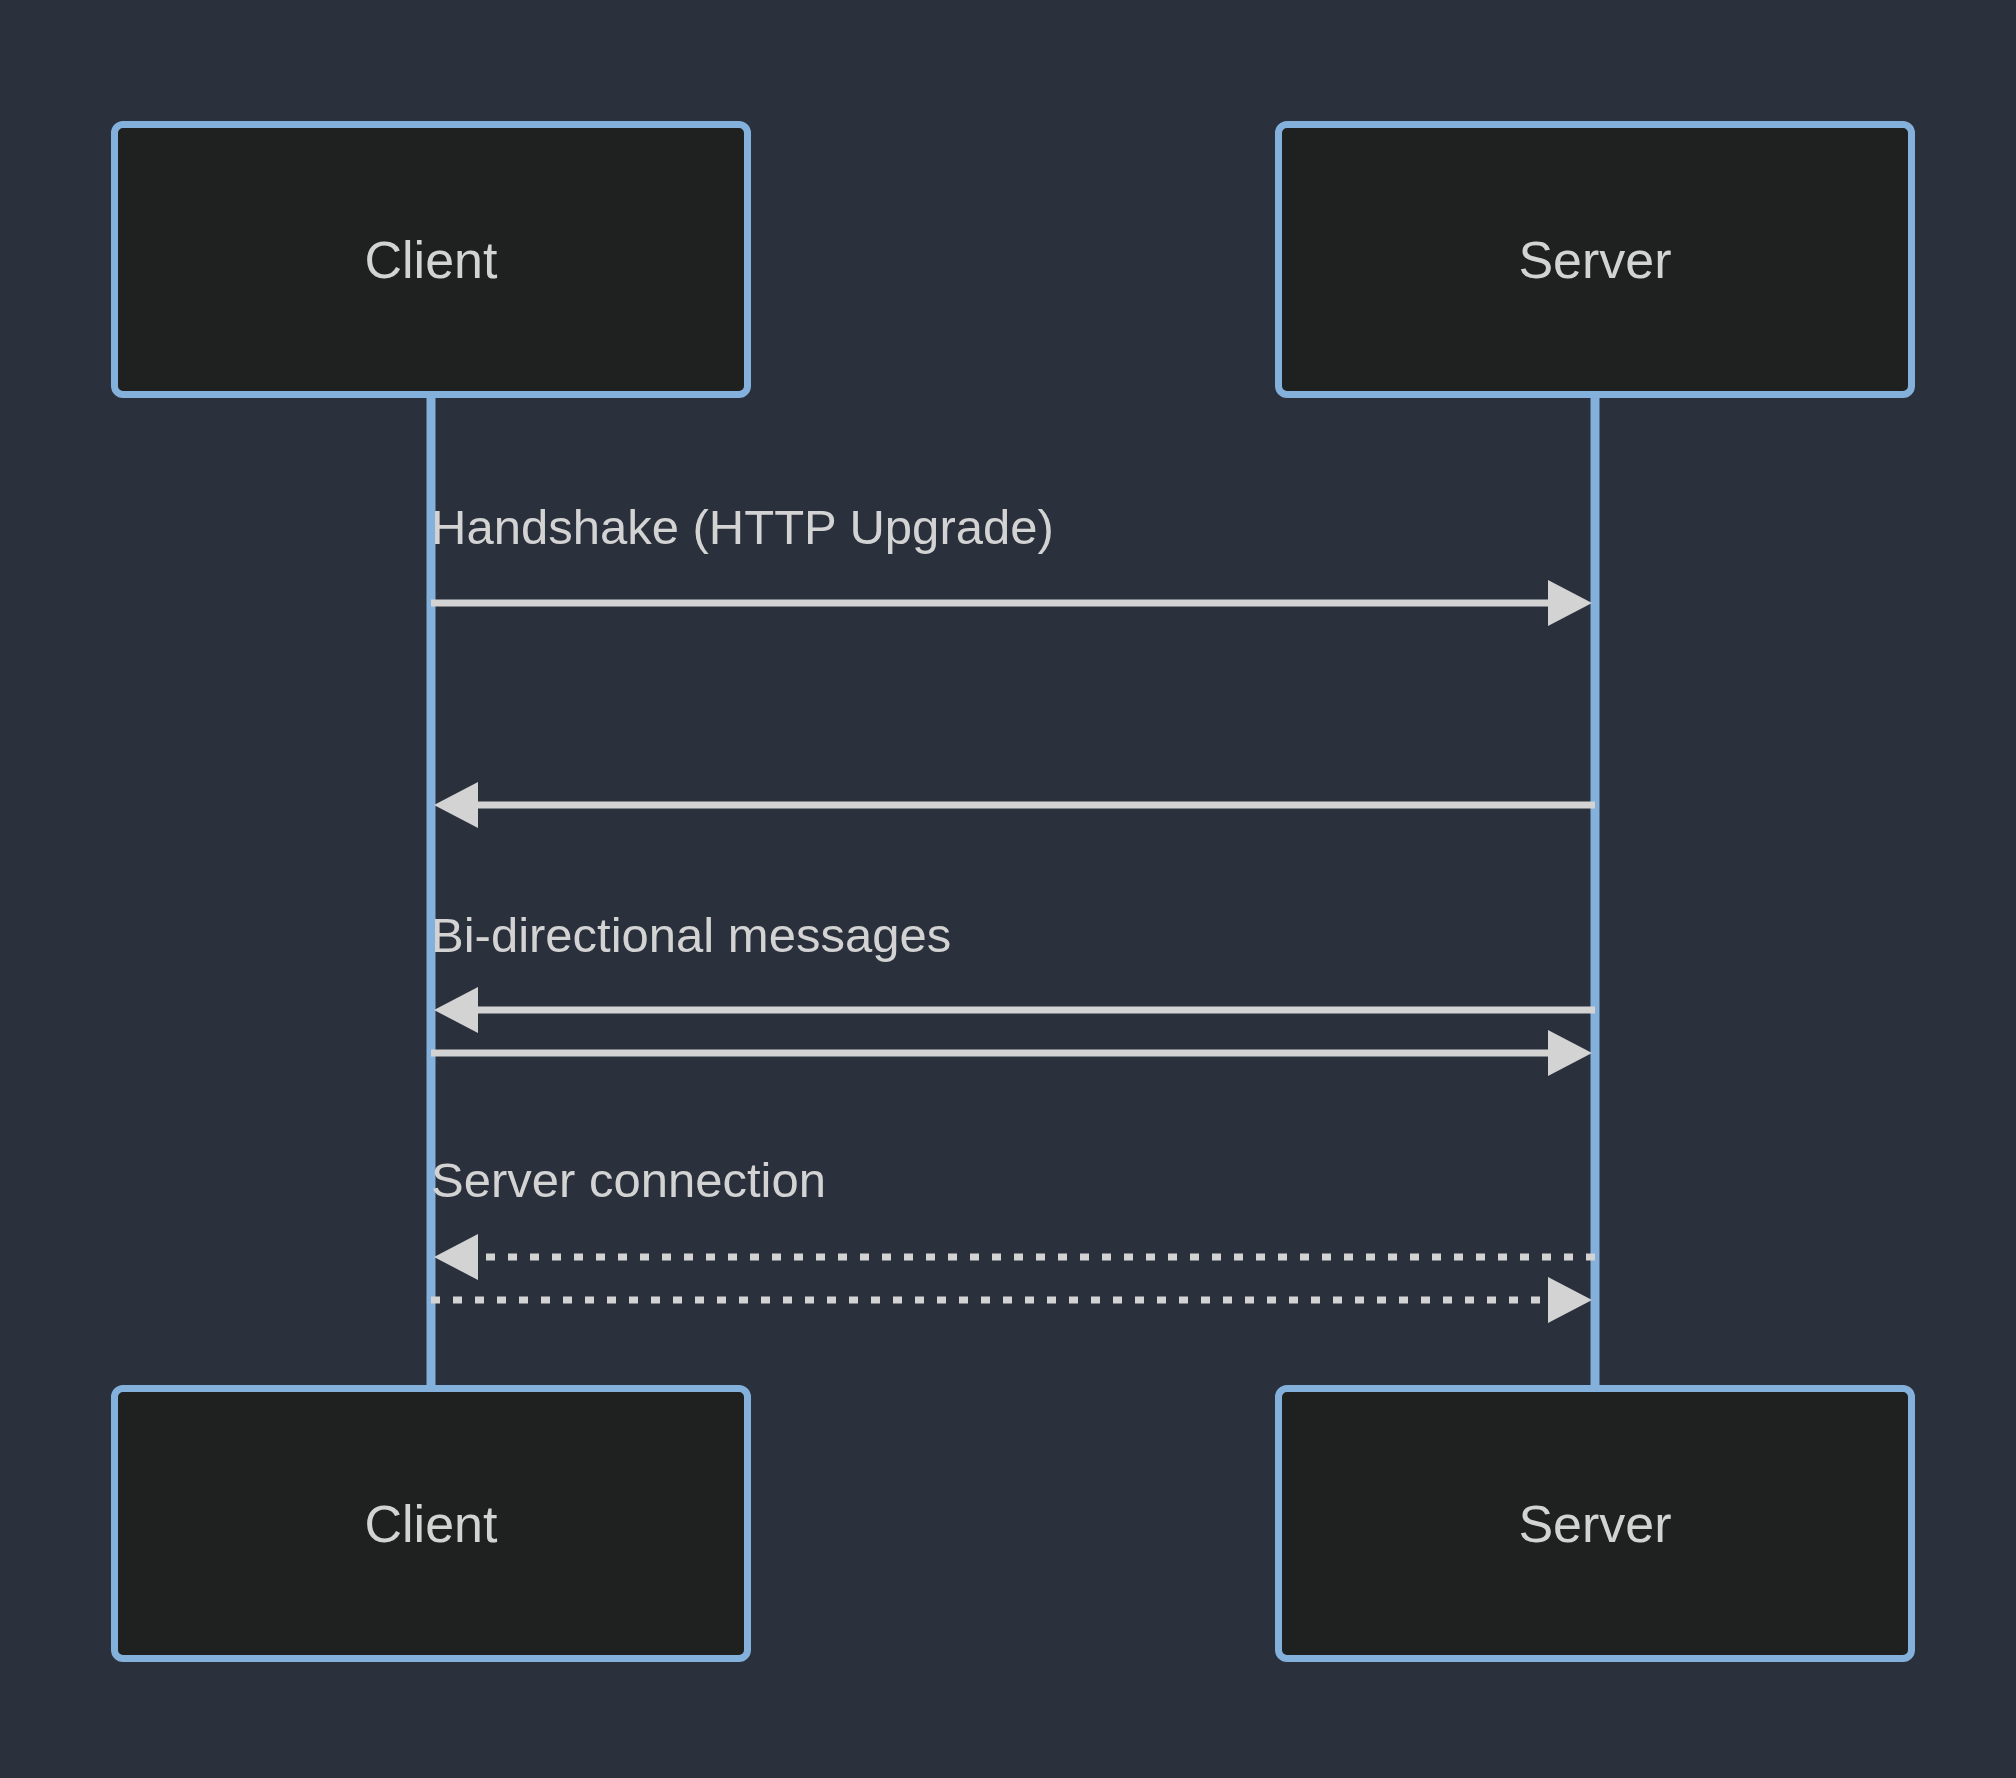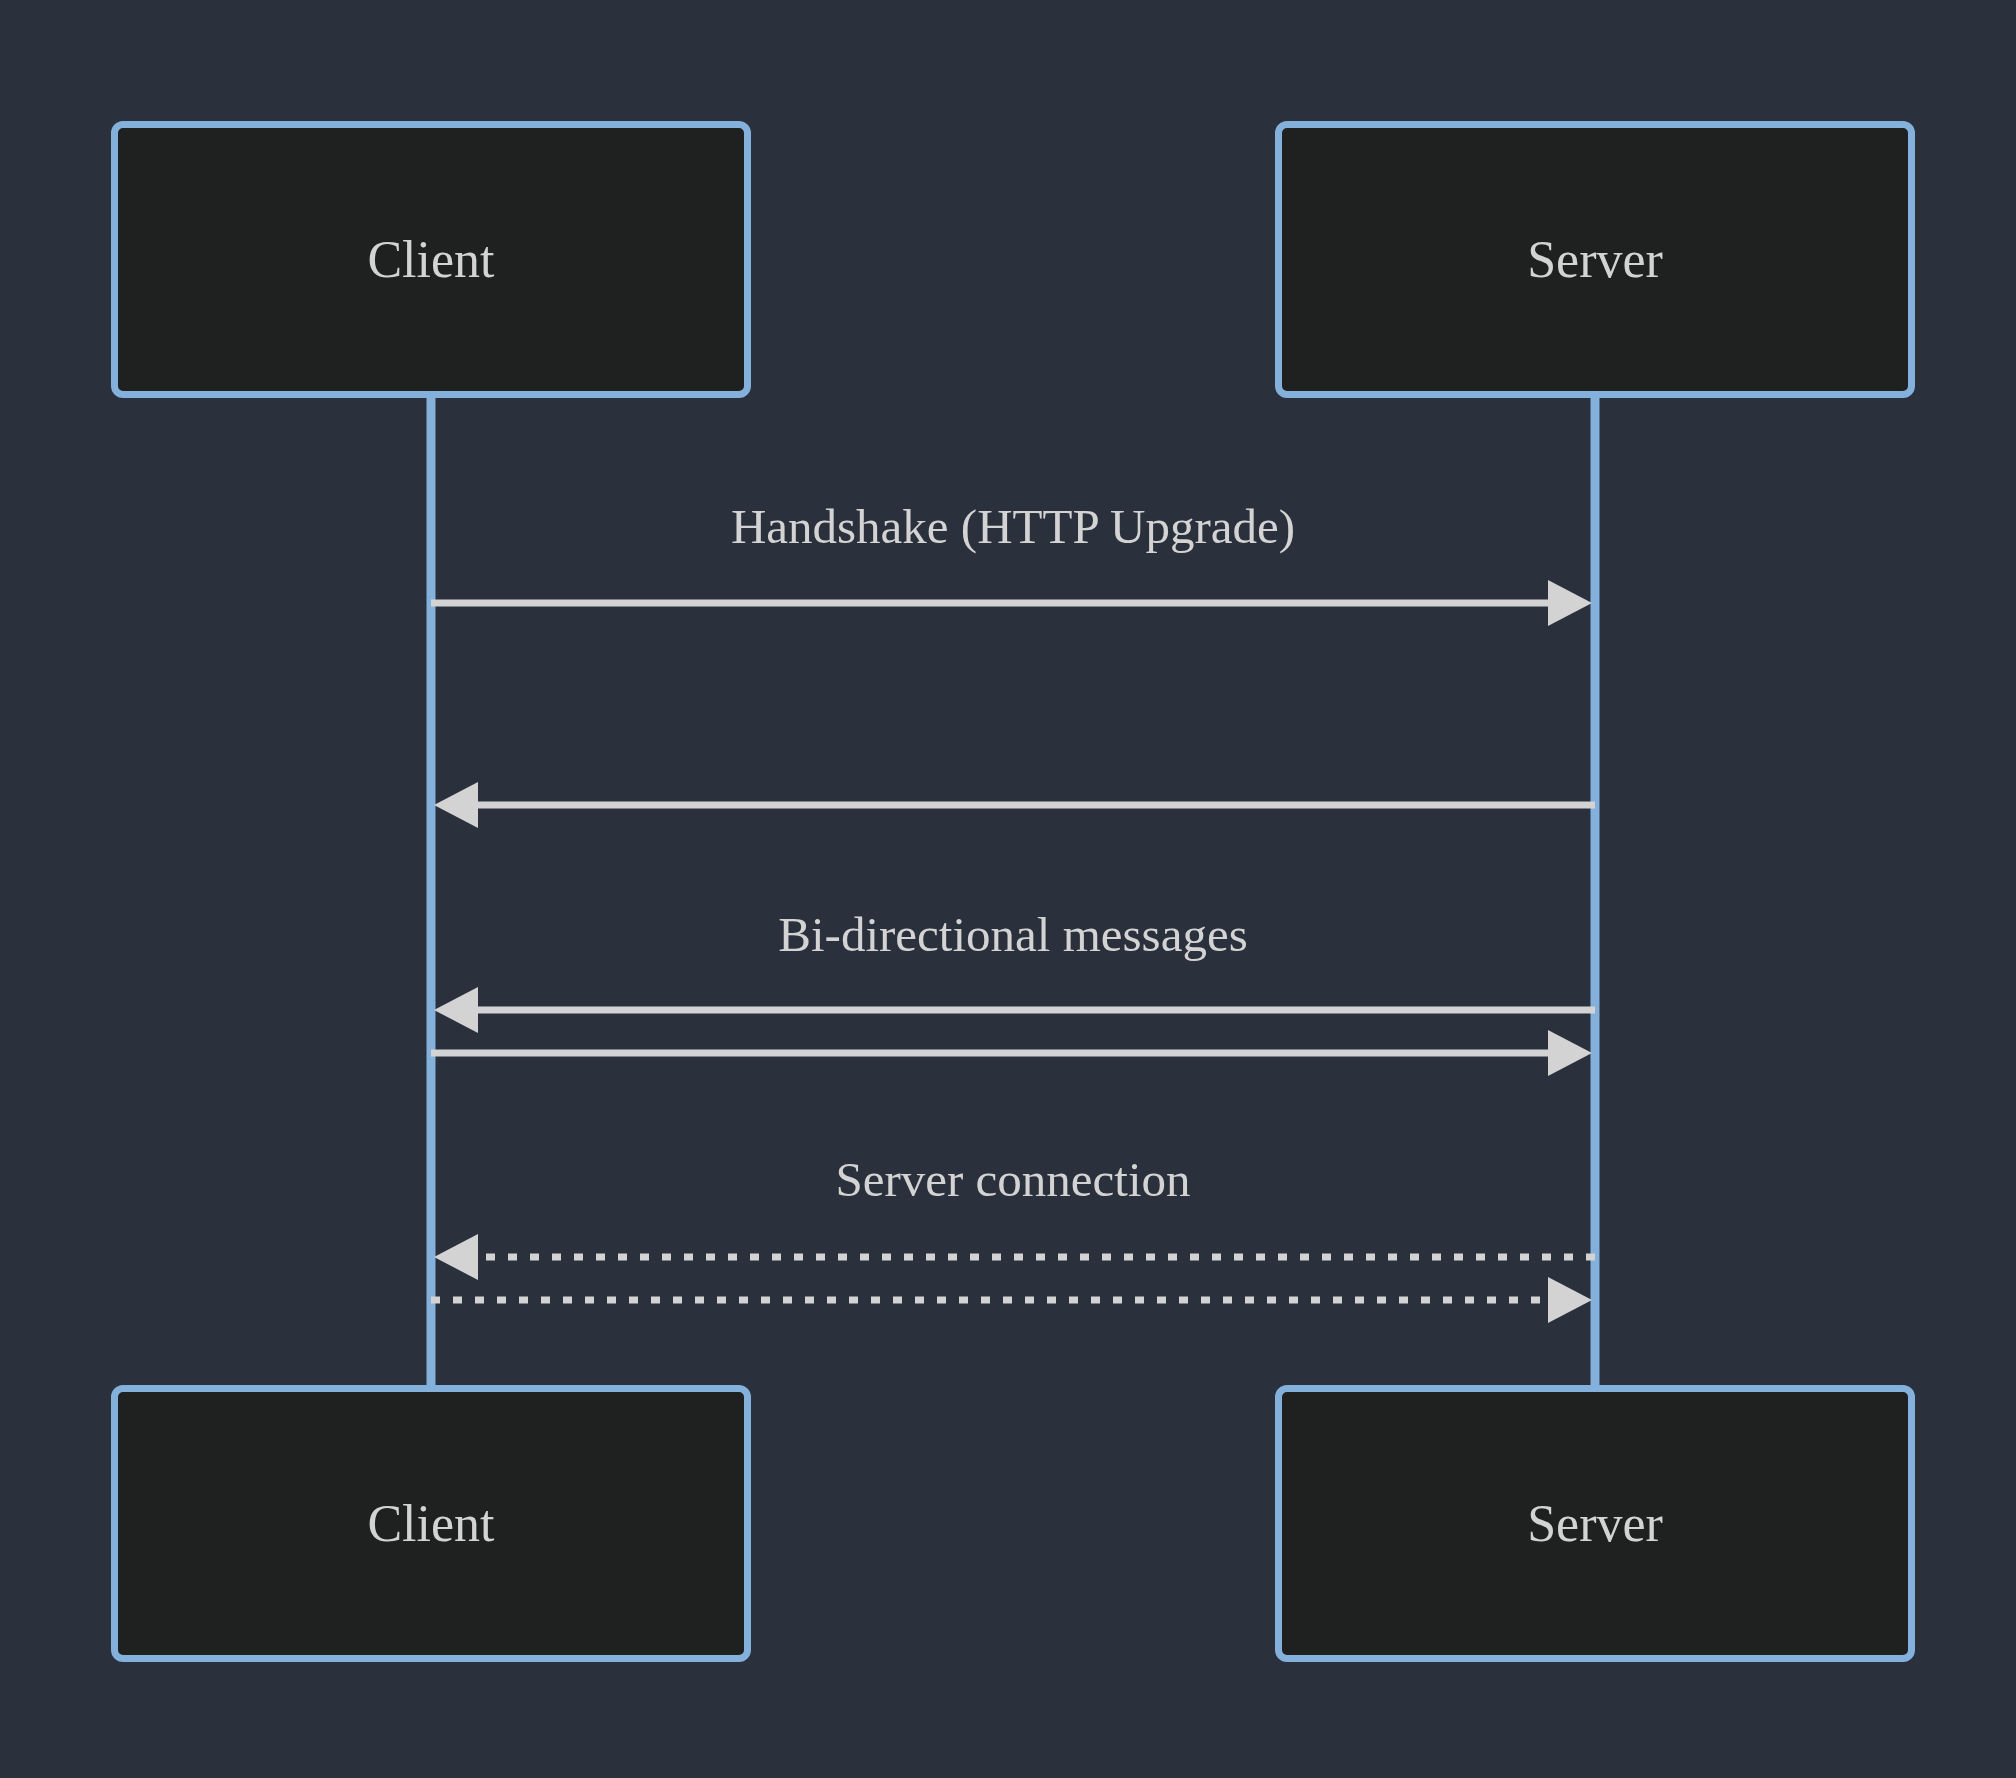--- a/index.html
+++ b/index.html
@@ -10,21 +10,21 @@
     --signal: #d3d3d3;
     --text: #d3d3d3;
   }
   * { margin: 0; padding: 0; box-sizing: border-box; }
   html, body { background: var(--background); }
   .stage {
     position: relative;
     width: 2016px;
     height: 1778px;
     background: var(--background);
-    font-family: Liberation Serif, serif;
+    font-family: Liberation Sans, sans-serif;
     overflow: hidden;
   }
   .layer {
     position: absolute;
     left: 0; top: 0;
     width: 2016px; height: 1778px;
   }
   .lifeline {
     stroke: var(--lifeline);
     stroke-width: 9;
@@ -51,21 +51,21 @@
     display: flex;
     align-items: center;
     justify-content: center;
     color: var(--text);
     font-size: 52px;
   }
   .msg-label {
     position: absolute;
     left: 431px;
     width: 1164px;
-    text-align: center;
+    text-align: left;
     color: var(--text);
     font-size: 49px;
     line-height: 56px;
     white-space: nowrap;
   }
 </style>
 </head>
 <body>
 
 <div class="stage">

